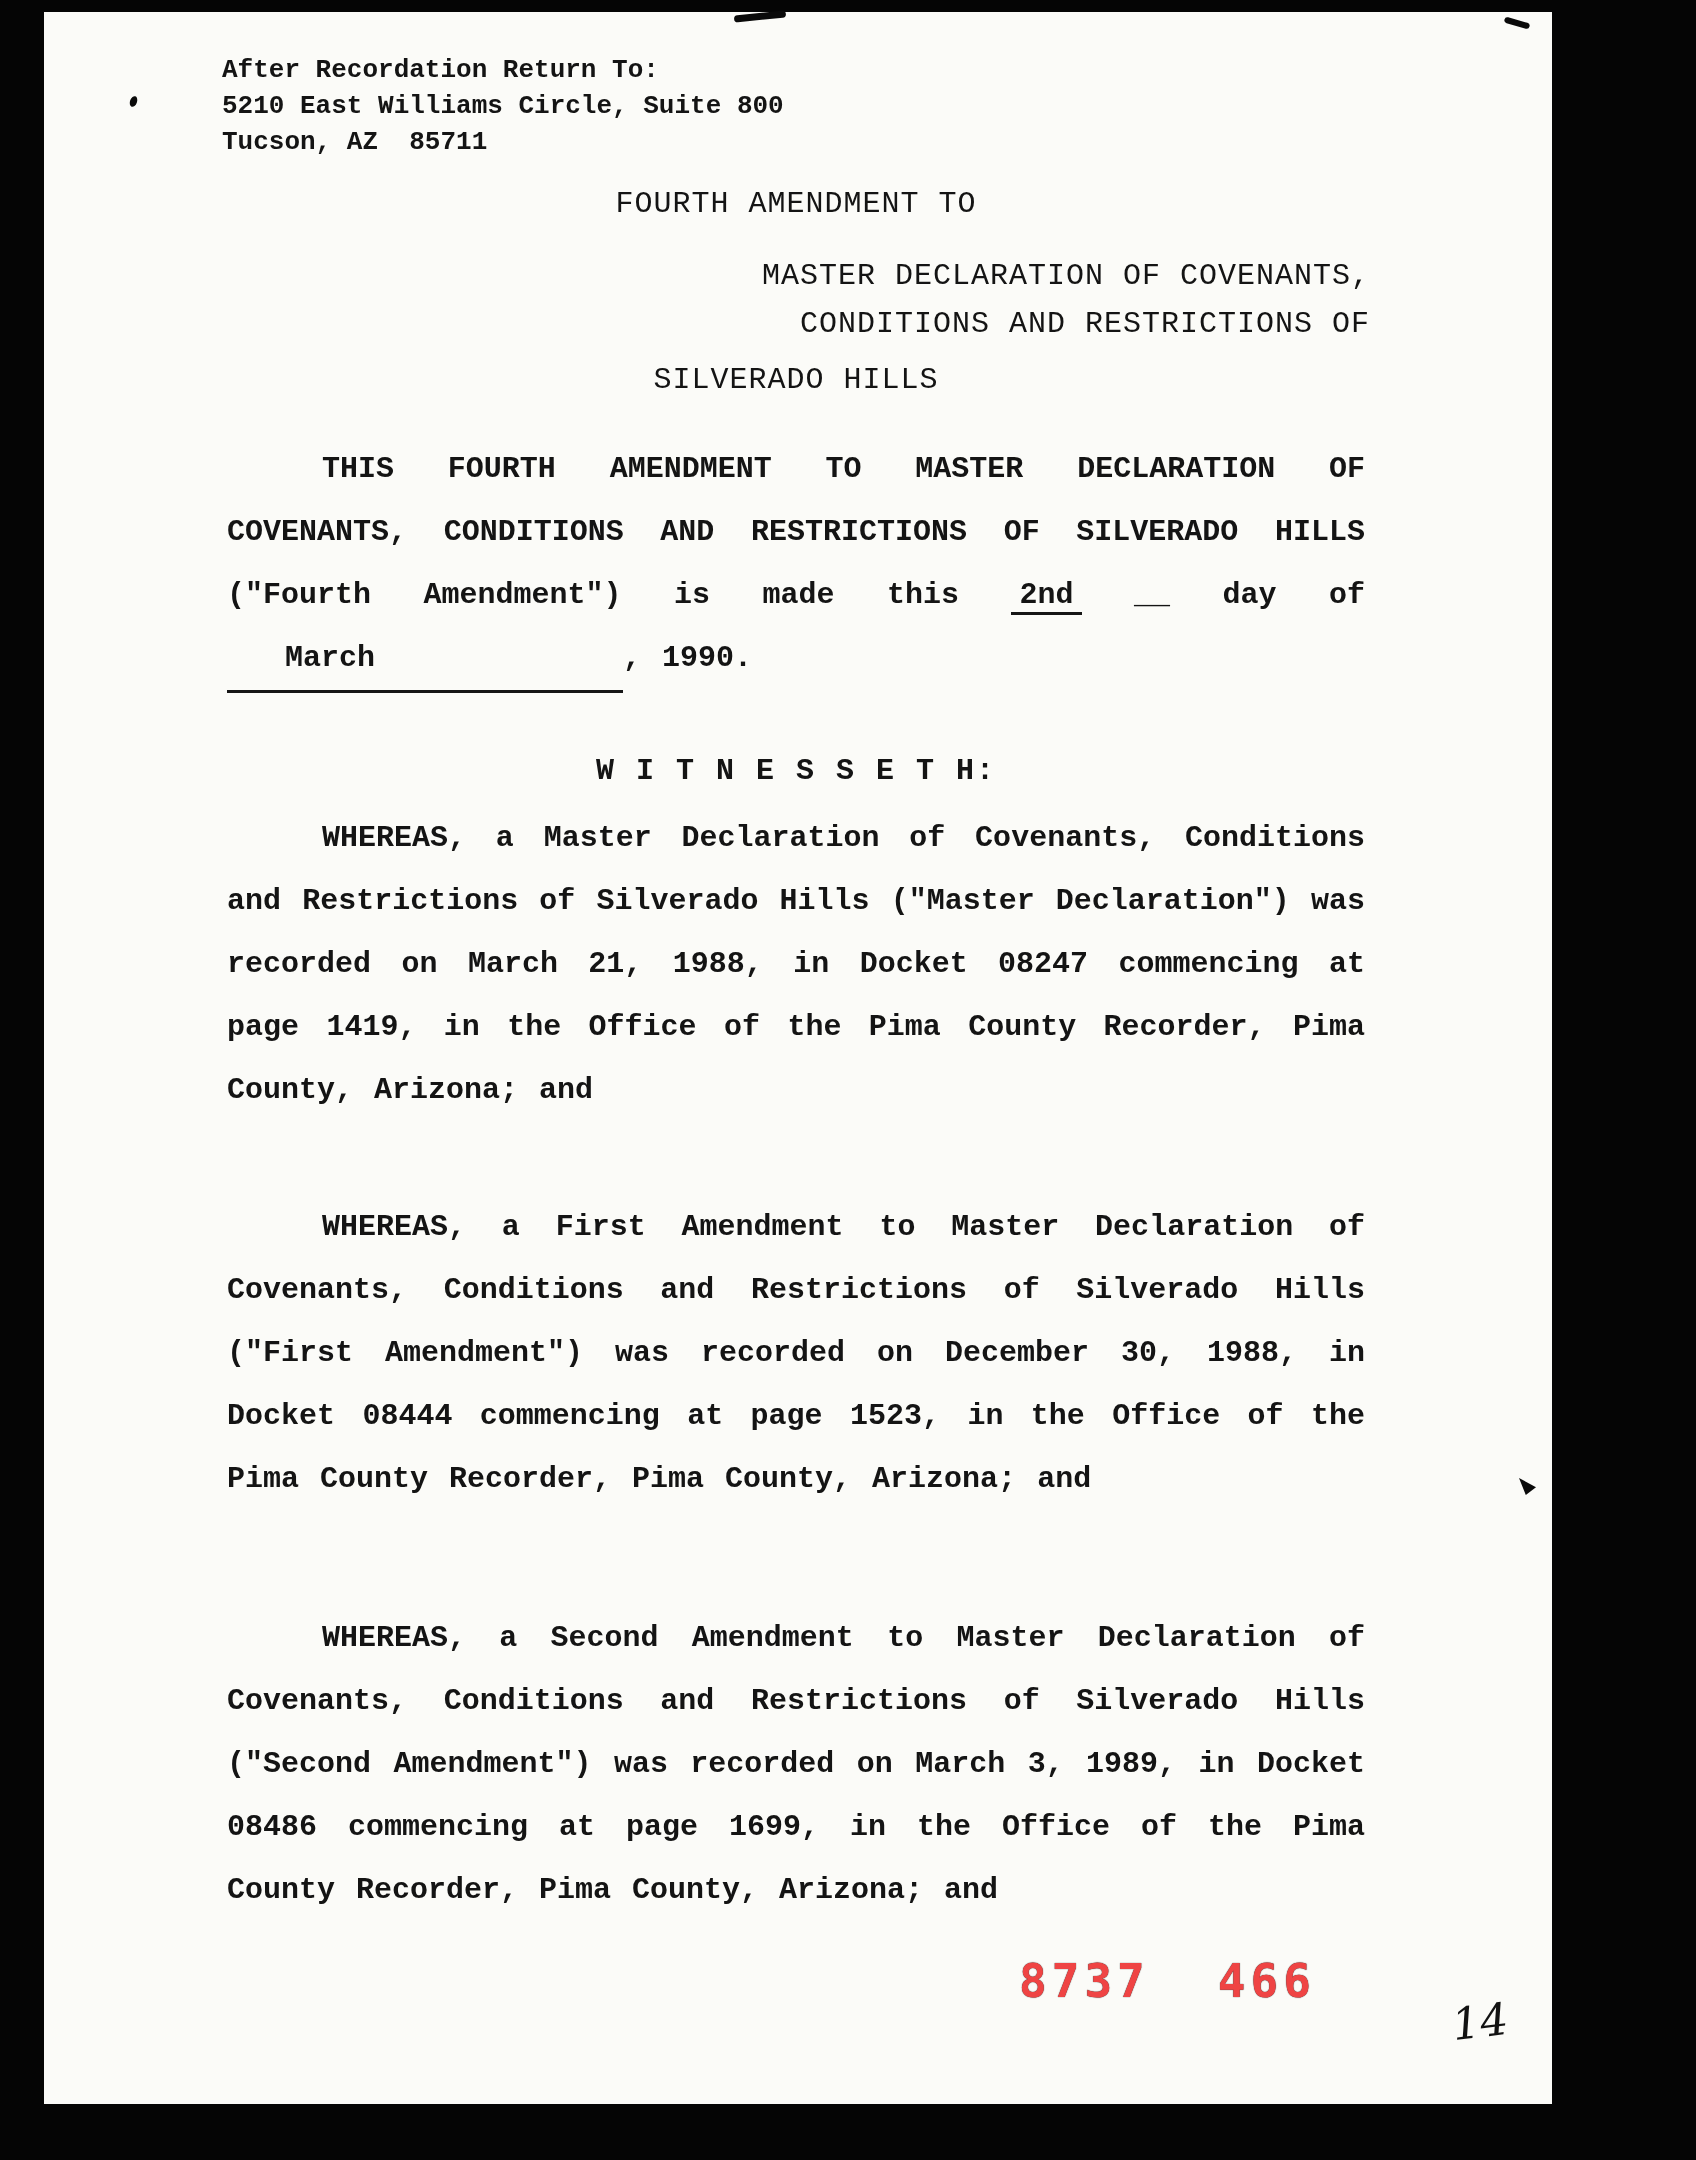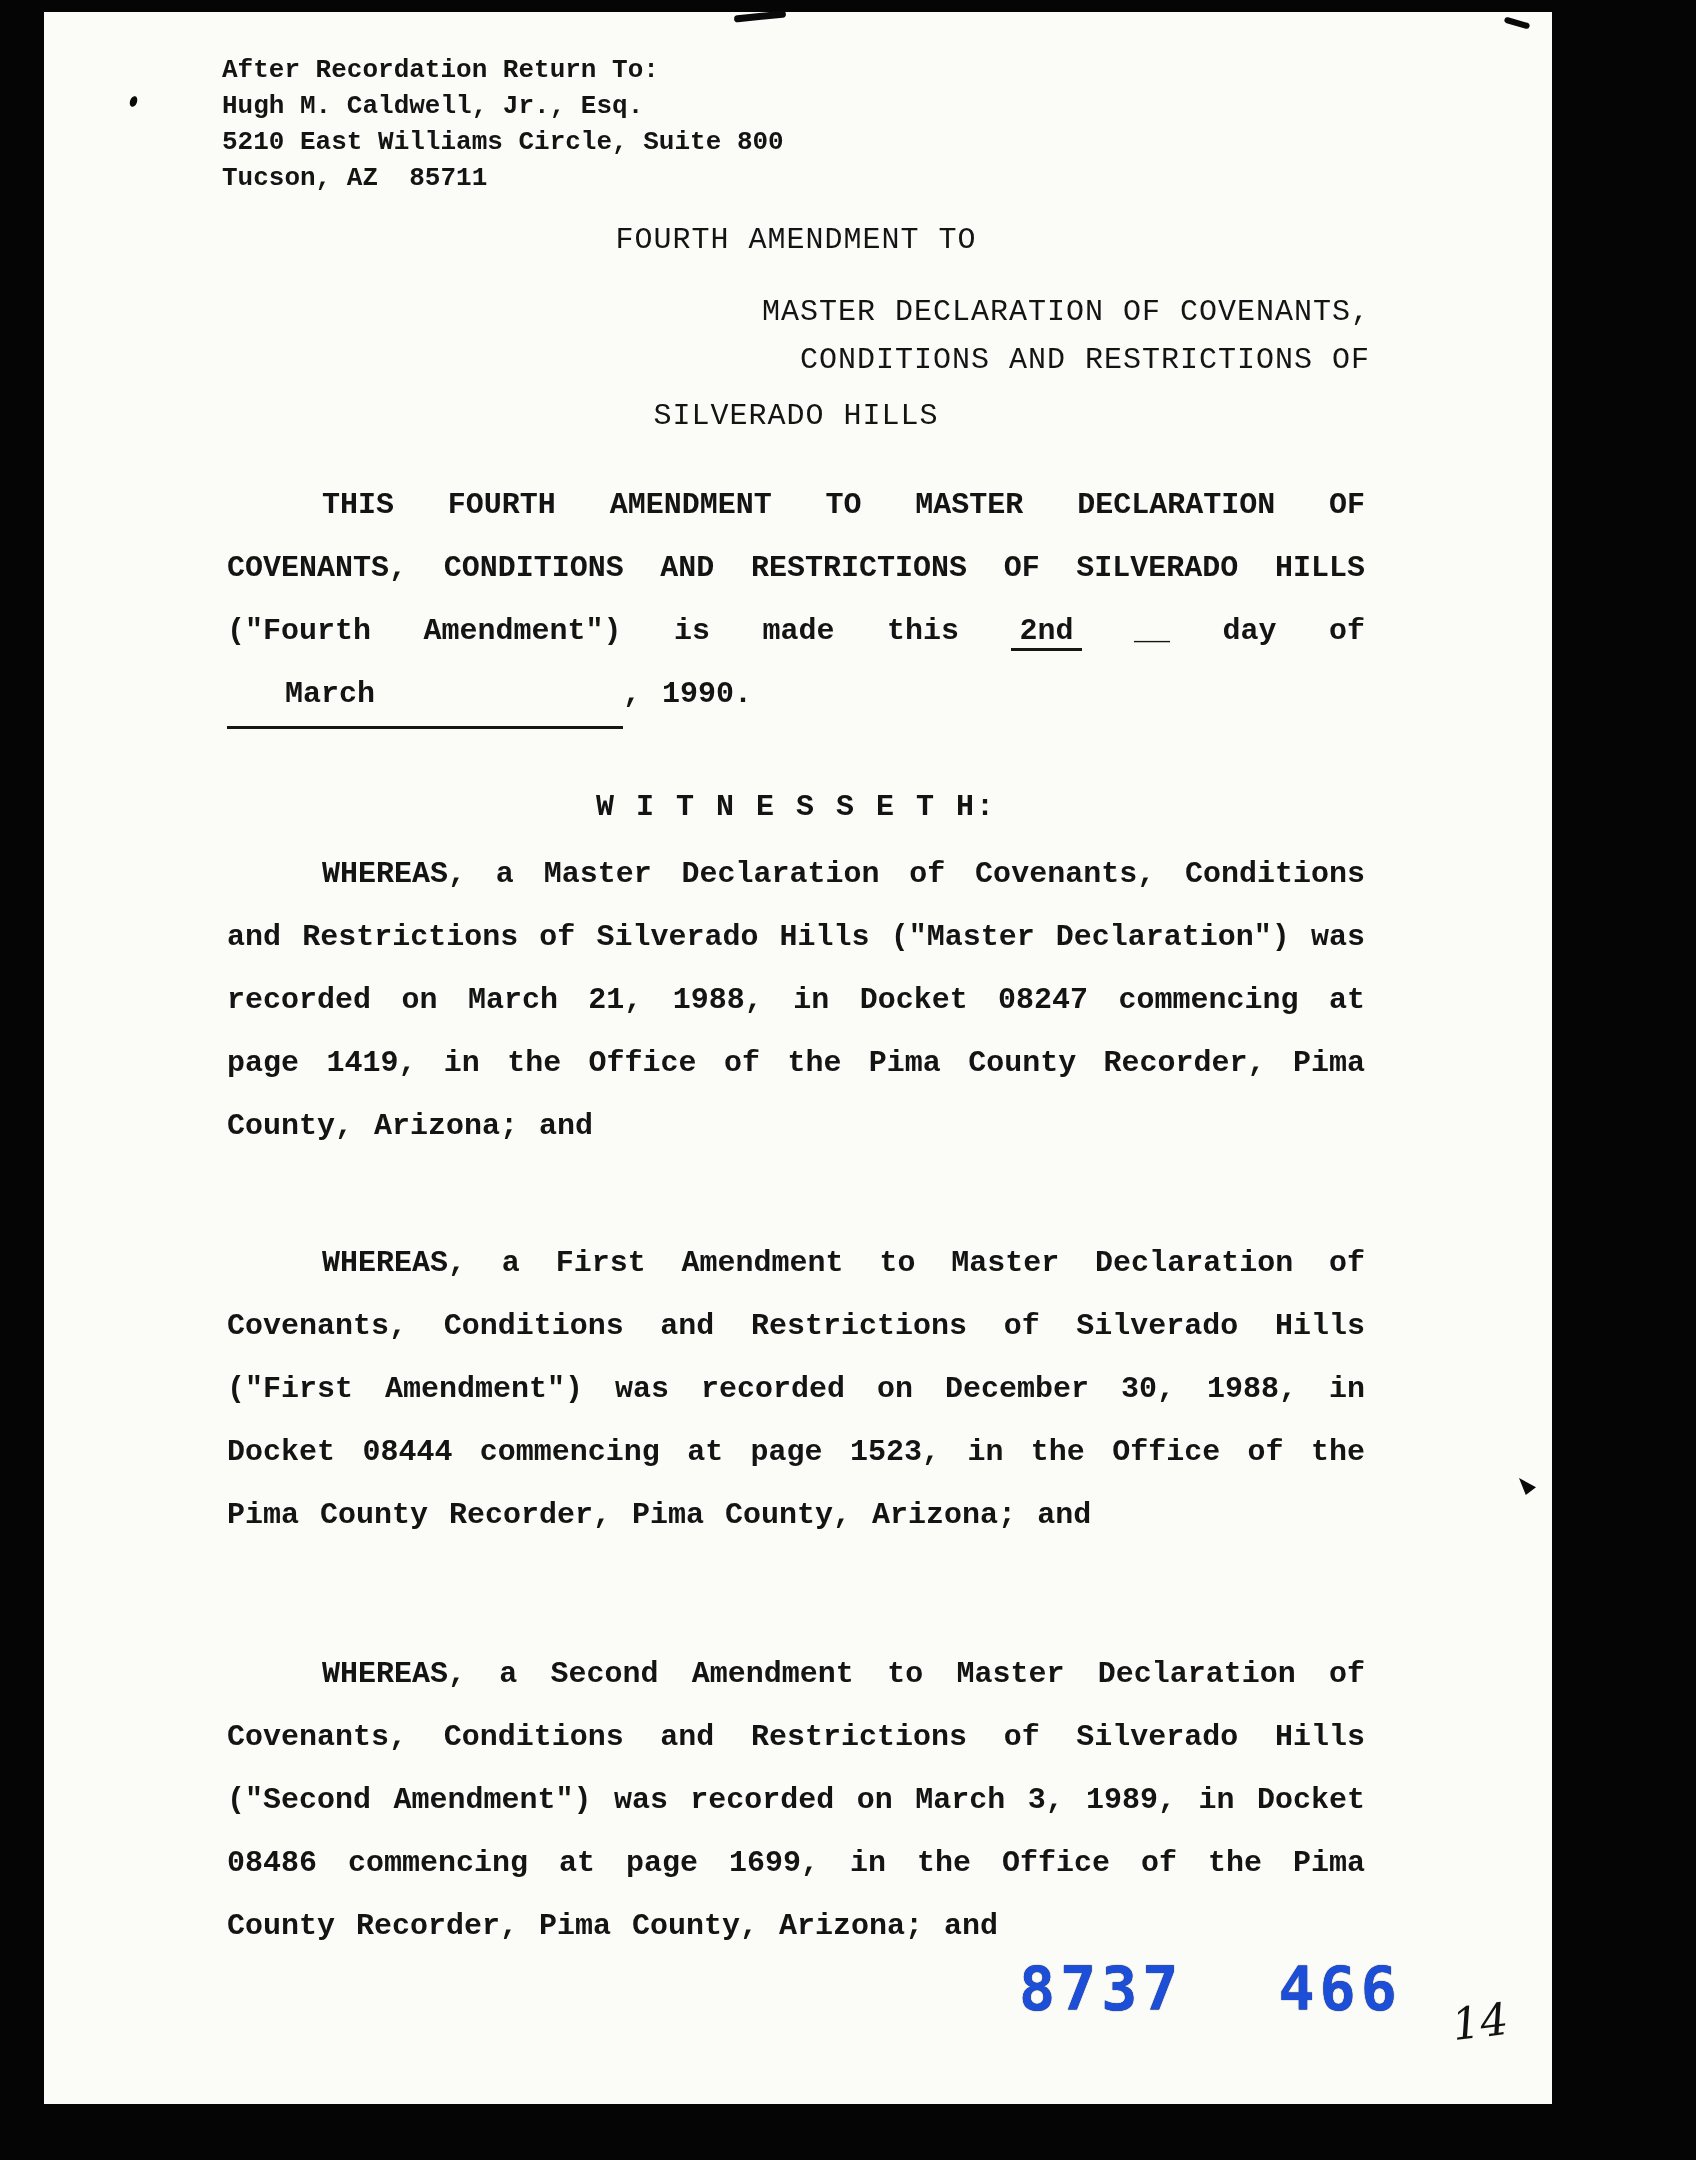--- a/index.html
+++ b/index.html
@@ -57,26 +57,26 @@
 
   .para { text-indent: 95px; }
   .p1 { margin-top: 14px; }
   .p2 { margin-top: 74px; }
   .p3 { margin-top: 96px; }
 
   .stamp {
     position: absolute;
     left: 975px; top: 1942px;
     display: flex;
-    gap: 95px;
+    gap: 68px;
     font-family: "DejaVu Sans Mono", monospace;
     font-weight: bold;
-    font-size: 60px;
+    font-size: 46px;
     letter-spacing: 5px;
-    color: #1d4ed8;
+    color: #ef4444;
     text-shadow: 0 0 1px #0c0c0c;
   }
 
   .hand {
     position: absolute;
     right: 44px; top: 1984px;
     font-family: "DejaVu Serif", serif;
     font-style: italic;
     font-size: 44px;
     transform: rotate(-7deg);
@@ -94,21 +94,20 @@
   }
 </style>
 </head>
 <body>
 
 <div class="page">
   <div class="content">
 
     <div class="addr">
       <div>After Recordation Return To:</div>
-      <div>Hugh M. Caldwell, Jr., Esq.</div>
       <div>5210 East Williams Circle, Suite 800</div>
       <div>Tucson, AZ  85711</div>
     </div>
 
     <div class="title t1">FOURTH AMENDMENT TO</div>
     <div class="title t23">
       <div>MASTER DECLARATION OF COVENANTS,</div>
       <div>CONDITIONS AND RESTRICTIONS OF</div>
     </div>
     <div class="title t4">SILVERADO HILLS</div>

